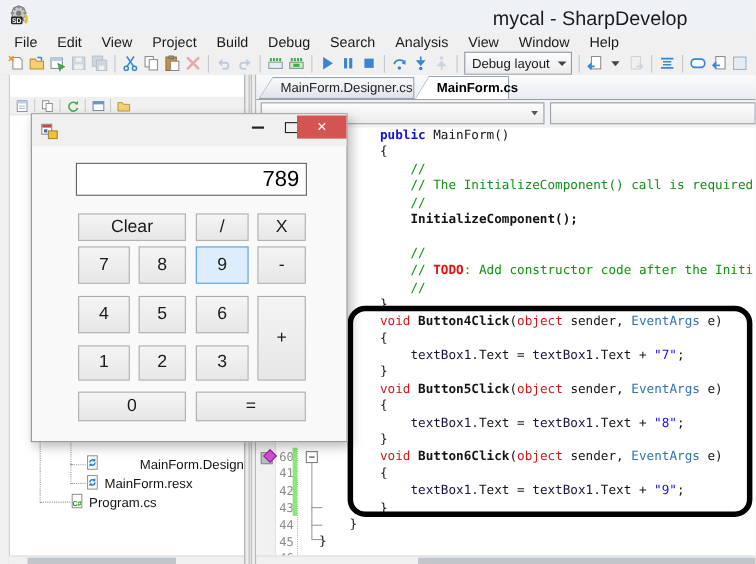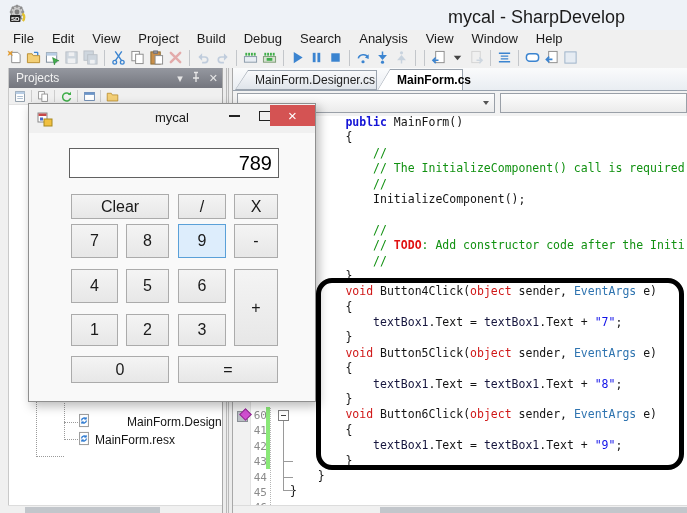--- a/index.html
+++ b/index.html
@@ -71,21 +71,21 @@
   .fold-tick{position:absolute;left:283px;width:10px;height:1px;background:#9a9a9a}
   .code{position:absolute;left:290px;top:115px;font-family:"DejaVu Sans Mono",monospace;font-size:11.5px;line-height:15.4px;white-space:pre;color:#141414}
   .code-line{height:15.4px}
   .tk-kw{color:#1313d6;font-weight:bold}
   .tk-vt{color:#d01818}
   .tk-ty{color:#2f74b0}
   .tk-cm{color:#119111}
   .tk-todo{color:#e01111;font-weight:bold}
   .tk-str{color:#1111e8}
   .tk-fld{color:#16163e}
-  .tk-b{font-weight:normal;color:#141414}
+  .tk-b{font-weight:bold;color:#141414}
   .tk-pl{color:#141414}
   .editor-hscroll{position:absolute;left:233px;top:505px;width:454px;height:8px;background:#f0f0f0;border-top:1px solid #dcdcdc}
   .editor-hscroll .thumb{position:absolute;left:147px;top:1px;width:307px;height:6px;background:#c2c6cb}
   
   .annotation-box{position:absolute;left:316px;top:278px;width:358px;height:182px;border:5px solid #000;border-radius:16px;z-index:5;pointer-events:none}
   
   .calc{position:absolute;left:28px;top:103px;width:288px;height:299px;background:#f9f9f9;border:1px solid #8f8f8f;box-shadow:3px 4px 10px rgba(0,0,0,.28);z-index:10;box-sizing:border-box}
   .calc-title{position:absolute;left:0;top:0;width:100%;height:29px;background:#f0f0f0}
   .calc-app-icon{position:absolute;left:8px;top:7px;width:16px;height:16px}
   .calc-title-text{position:absolute;left:0;right:0;top:6px;text-align:center;font-size:13px;color:#1a1a1a}
@@ -276,20 +276,24 @@
         <circle cx="8" cy="13" r="1.7" fill="#3b84d0"></circle>
       </svg>
     </span>
     <span class="tb-icon disabled">
       <svg viewBox="0 0 16 16">
         <path d="M8 14.5v-7M5 10l3-3.5L11 10z" stroke="#8fa8c4" stroke-width="1.6" fill="#8fa8c4"></path>
         <circle cx="8" cy="3" r="1.7" fill="#8fa8c4"></circle>
       </svg>
     </span>
     <span class="tb-sep"></span>
+    <div class="tb-combo">
+      <span>Debug layout</span>
+      <span class="caret"></span>
+    </div>
     <span class="tb-sep"></span>
     <span class="tb-icon">
       <svg viewBox="0 0 16 16">
         <rect x="5" y="1.5" width="9" height="12" fill="#fff" stroke="#8a8a8a"></rect>
         <path d="M8 11L2 11M5 8l-3 3 3 3" stroke="#3b84d0" stroke-width="1.6" fill="none"></path>
       </svg>
     </span>
     <span class="tb-icon">
       <svg viewBox="0 0 16 16">
         <path d="M4 6h8l-4 5z" fill="#444"></path>
@@ -324,32 +328,20 @@
     <span class="tb-icon">
       <svg viewBox="0 0 16 16">
         <rect x="2" y="2" width="12" height="12" fill="#e6ecf3" stroke="#9ab0c8"></rect>
       </svg>
     </span>
   </div>
 
 <div class="left-strip"></div>
 
 <div class="projects">
-  <div class="proj-header">
-    <span>Projects</span>
-    <span class="hdr-icons">
-      <span class="hdr-glyph">▾</span>
-      <span>
-        <svg width="10" height="12" viewBox="0 0 10 12">
-            <path d="M5 1v6M2 7h6M3 1.5h4M5 7v4" stroke="#e8e8e8" stroke-width="1.3" fill="none"></path>
-          </svg>
-      </span>
-      <span class="hdr-glyph">✕</span>
-    </span>
-  </div>
   <div class="proj-toolbar">
       <span class="pt-icon">
         <svg viewBox="0 0 16 16">
           <rect x="2" y="2" width="11" height="12" fill="#fff" stroke="#7a8a9a"></rect>
           <rect x="2" y="2" width="11" height="3" fill="#b8cde4"></rect>
           <path d="M4 8h7M4 10.5h7" stroke="#9ab0c8"></path>
         </svg>
       </span>
       <span class="pt-sep"></span>
       <span class="pt-icon">
@@ -399,20 +391,27 @@
       <div class="tree-item" style="left: 68px; top: 325.5px;">
         <span><svg viewBox="0 0 16 16">
             <rect x="3" y="1" width="10" height="14" fill="#fff" stroke="#8a8a8a"></rect>
             <path d="M5.2 8a3 3 0 0 1 5.3-1.7" fill="none" stroke="#2e7ad0" stroke-width="1.5"></path>
             <path d="M11 3.6v3.2H7.8z" fill="#2e7ad0"></path>
             <path d="M10.8 8a3 3 0 0 1-5.3 1.7" fill="none" stroke="#2e7ad0" stroke-width="1.5"></path>
             <path d="M5 12.4V9.2h3.2z" fill="#2e7ad0"></path>
           </svg></span>
         <span>MainForm.resx</span>
       </div>
+      <div class="tree-item" style="left: 54px; top: 343px;">
+        <span><svg viewBox="0 0 16 16">
+            <rect x="3" y="1" width="10" height="14" fill="#fff" stroke="#8a8a8a"></rect>
+            <text x="8" y="13" font-size="7.5" fill="#1a8a1a" text-anchor="middle" font-weight="bold" font-family="Liberation Sans">C#</text>
+          </svg></span>
+        <span>Program.cs</span>
+      </div>
     </div>
 </div>
 <div class="panel-hscroll">
   <div class="thumb"></div>
 </div>
 
 <div class="splitter"></div>
 
 <div class="tabstrip">
     <div class="tab" style="left: 2px; width: 142px;">
@@ -465,21 +464,20 @@
 <div class="calc">
   <div class="calc-title">
     <span class="calc-app-icon">
       <svg viewBox="0 0 16 16">
         <rect x="1" y="2" width="9" height="9" fill="#fff" stroke="#888"></rect>
         <rect x="1.5" y="2.5" width="8" height="2.5" fill="#c84848"></rect>
         <rect x="3" y="6.5" width="3" height="3" fill="#4868c8"></rect>
         <rect x="7" y="8" width="8" height="7" fill="#f0c040" stroke="#a8881f"></rect>
       </svg>
     </span>
-    <span class="calc-title-text">mycal</span>
     <span class="calc-min">
         <span class="bar"></span>
       </span>
     <span class="calc-max">
         <span class="box"></span>
       </span>
     <span class="calc-close">×</span>
   </div>
   <div class="calc-display">789</div>
   <div id="calc-buttons">

